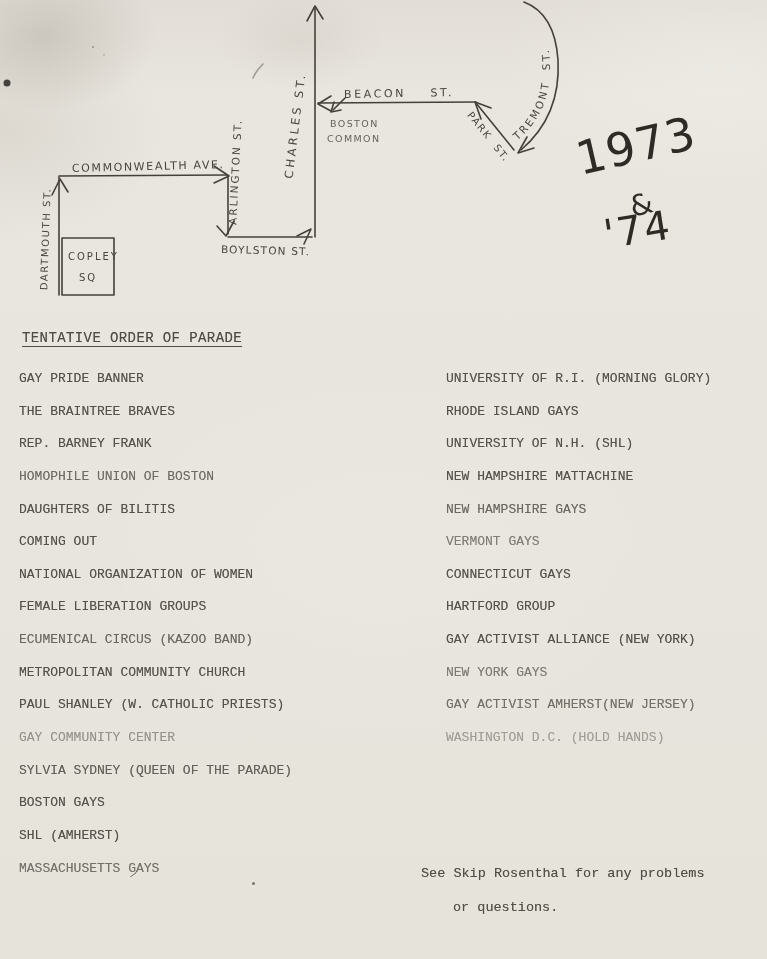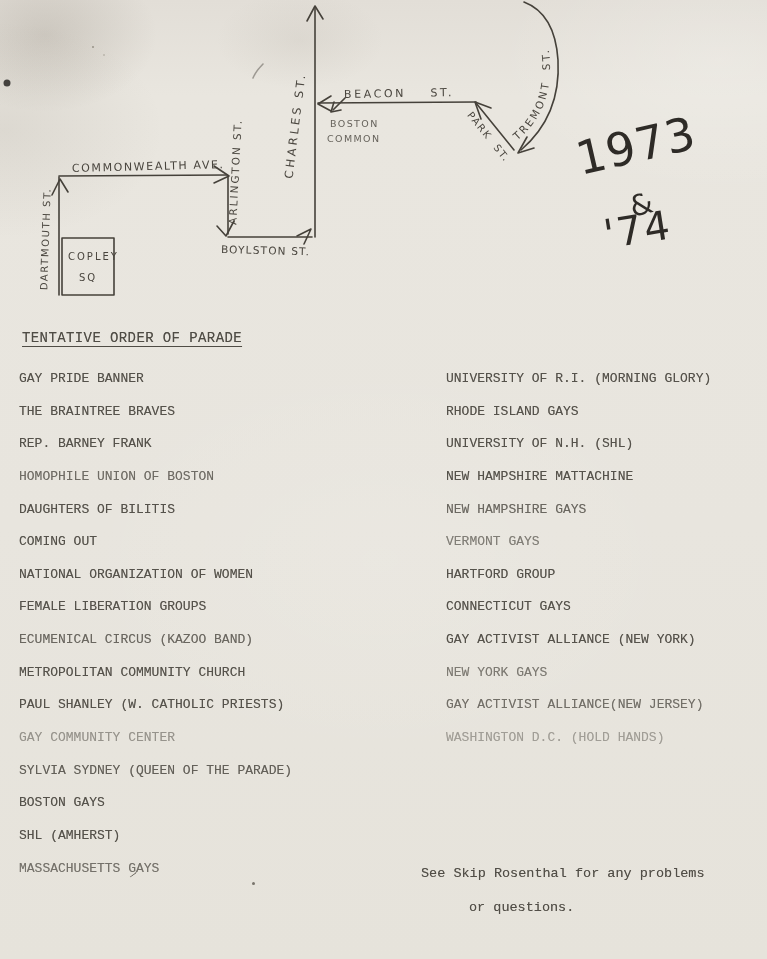--- a/index.html
+++ b/index.html
@@ -46,21 +46,21 @@
   .left li:nth-child(18){opacity:.85}
   .right li:nth-child(5){opacity:.85}
   .right li:nth-child(6){opacity:.7}
   .right li:nth-child(10){opacity:.72}
   .right li:nth-child(11){opacity:.8}
   .right li:nth-child(12){opacity:.48}
   .note{
     position:absolute; left:421px; top:866px;
     font-size:13.5px; color:#514e47; text-shadow:0 0 .6px rgba(75,70,62,.5);
   }
-  .note .line2{ margin-top:19px; margin-left:48px; }
+  .note .line2{ margin-top:19px; margin-left:32px; }
   .pen-tick{
     position:absolute; left:127px; top:868px; width:9px; height:7px;
     border-bottom:1.5px solid #4a463f; transform:rotate(-35deg); border-radius:0 0 3px 0;
     opacity:.8;
   }
   .dot-speck{
     position:absolute; left:252px; top:882px; width:3px; height:3px;
     background:#5c584f; border-radius:50%; opacity:.8;
   }
 </style>
@@ -162,25 +162,25 @@
     <li>MASSACHUSETTS GAYS</li>
   </ul>
 
   <ul class="col right">
     <li>UNIVERSITY OF R.I. (MORNING GLORY)</li>
     <li>RHODE ISLAND GAYS</li>
     <li>UNIVERSITY OF N.H. (SHL)</li>
     <li>NEW HAMPSHIRE MATTACHINE</li>
     <li>NEW HAMPSHIRE GAYS</li>
     <li>VERMONT GAYS</li>
+    <li>CONNECTICUT GAYS</li>
     <li>HARTFORD GROUP</li>
-    <li>CONNECTICUT GAYS</li>
     <li>GAY ACTIVIST ALLIANCE (NEW YORK)</li>
     <li>NEW YORK GAYS</li>
-    <li>GAY ACTIVIST ALLIANCE(NEW JERSEY)</li>
+    <li>GAY ACTIVIST AMHERST(NEW JERSEY)</li>
     <li>WASHINGTON D.C. (HOLD HANDS)</li>
   </ul>
 
   <div class="note">
     <div class="line1">See Skip Rosenthal for any problems</div>
     <div class="line2">or questions.</div>
   </div>
 
   <div class="pen-tick"></div>
   <div class="dot-speck"></div>

